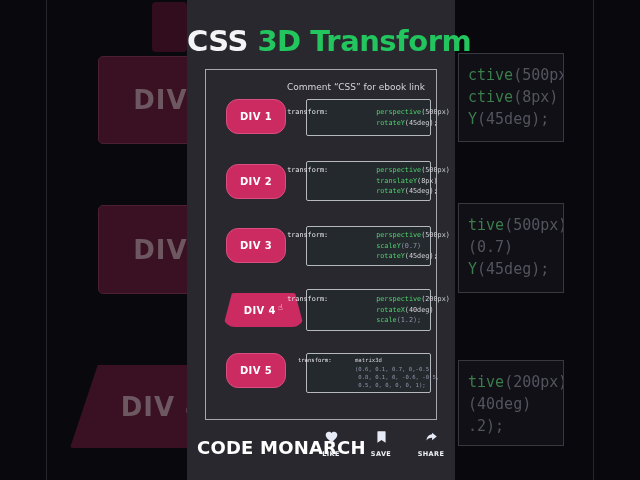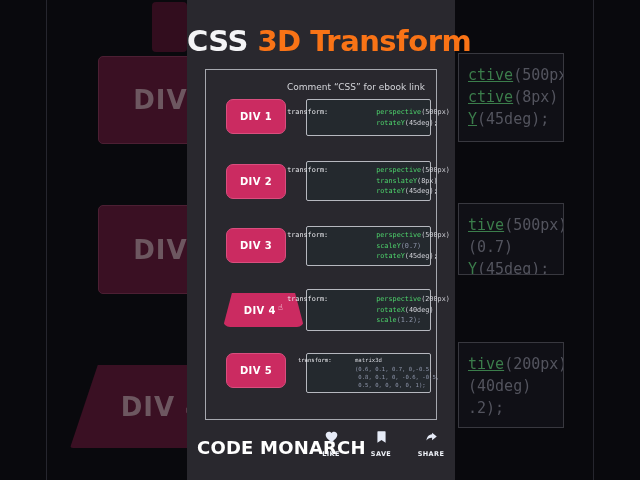--- a/index.html
+++ b/index.html
@@ -10,33 +10,33 @@
   .bg-line{position:absolute;top:0;width:1px;height:480px;background:#26262e;}
   .bg-pinkbox{position:absolute;background:#3a1023;border:1px solid #4c1f33;border-radius:5px;
               display:flex;align-items:center;justify-content:center;overflow:hidden;}
   .bg-pinkbox .lbl{font-size:26px;font-weight:bold;color:#6d5760;letter-spacing:1px;white-space:nowrap;}
   .bg-trap{clip-path:polygon(15% 0,100% 0,100% 100%,0 100%);border:none;border-radius:3px;}
   .bg-strip{position:absolute;background:#320d1e;border-radius:4px;}
   .bg-codebox{position:absolute;background:#101016;border:1px solid #38383f;padding:10px 0 0 9px;
               overflow:hidden;box-sizing:border-box;}
   .bg-codebox .ln{font-family:"DejaVu Sans Mono","Liberation Mono",monospace;font-size:15px;
                   line-height:22px;white-space:nowrap;}
-  .bg-fn{color:#3b7d4b;text-decoration:underline;} .bg-arg{color:#53545e;}
+  .bg-fn{color:#3b7d4b;} .bg-arg{color:#53545e;}
 
   
   .card{position:absolute;left:187px;top:0;width:268px;height:480px;background:#29282e;}
   .title{position:absolute;top:24px;left:0;width:100%;text-align:center;
          font-size:29px;font-weight:800;letter-spacing:-0.5px;white-space:nowrap;}
-  .title .t1{color:#f4f4f6;} .title .t2{color:#f97316;}
+  .title .t1{color:#f4f4f6;} .title .t2{color:#22c55e;}
 
   .panel{position:absolute;left:18px;top:69px;width:230px;height:349px;border:1px solid #a6a8af;}
   .note{position:absolute;top:12px;right:11px;font-size:9px;color:#d4d5da;}
 
   .divbtn{position:absolute;left:20px;width:60px;height:35px;background:#cb2b61;border:1px solid #d94e7e;
-          border-radius:7px;display:flex;align-items:center;justify-content:center;
+          border-radius:12px;display:flex;align-items:center;justify-content:center;
           color:#fff;font-weight:bold;font-size:10px;letter-spacing:0.4px;box-sizing:border-box;}
   .divbtn.trap{left:17px;width:81px;height:34px;border:none;
                clip-path:polygon(11% 0,89% 0,100% 100%,0 100%);}
   .ptr{font-size:8px;margin:-6px 0 0 2px;}
 
   .codebox{position:absolute;left:100px;width:125px;background:#24292e;border:1px solid #b6b8bf;
            border-radius:2px;display:flex;align-items:center;justify-content:center;box-sizing:border-box;}
   .codewrap{display:flex;align-items:flex-start;
             font-family:"DejaVu Sans Mono","Liberation Mono",monospace;font-size:6.8px;line-height:10.5px;}
   .codewrap.small{font-size:5.6px;line-height:8.3px;}
@@ -68,26 +68,26 @@
   </div>
   <div class="bg-pinkbox bg-trap" style="left:70px;top:365px;width:185px;height:83px">
     <span class="lbl">DIV 4</span>
   </div>
 
   <div class="bg-codebox" style="left:458px;top:53px;width:106px;height:89px">
     <div class="ln"><span class="bg-fn">ctive</span><span class="bg-arg">(500px)</span></div>
     <div class="ln"><span class="bg-fn">ctive</span><span class="bg-arg">(8px)</span></div>
     <div class="ln"><span class="bg-fn">Y</span><span class="bg-arg">(45deg);</span></div>
   </div>
-  <div class="bg-codebox" style="left:458px;top:203px;width:106px;height:72px">
+  <div class="bg-codebox" style="left:458px;top:203px;width:106px;height:90px">
     <div class="ln"><span class="bg-fn">tive</span><span class="bg-arg">(500px)</span></div>
     <div class="ln"><span class="bg-fn"></span><span class="bg-arg">(0.7)</span></div>
     <div class="ln"><span class="bg-fn">Y</span><span class="bg-arg">(45deg);</span></div>
   </div>
-  <div class="bg-codebox" style="left:458px;top:342px;width:106px;height:86px">
+  <div class="bg-codebox" style="left:458px;top:360px;width:106px;height:86px">
     <div class="ln"><span class="bg-fn">tive</span><span class="bg-arg">(200px)</span></div>
     <div class="ln"><span class="bg-fn"></span><span class="bg-arg">(40deg)</span></div>
     <div class="ln"><span class="bg-fn"></span><span class="bg-arg">.2);</span></div>
   </div>
 
   <div class="card">
 
     <div class="title">
       <span class="t1">CSS </span><span class="t2">3D Transform</span>
     </div>

